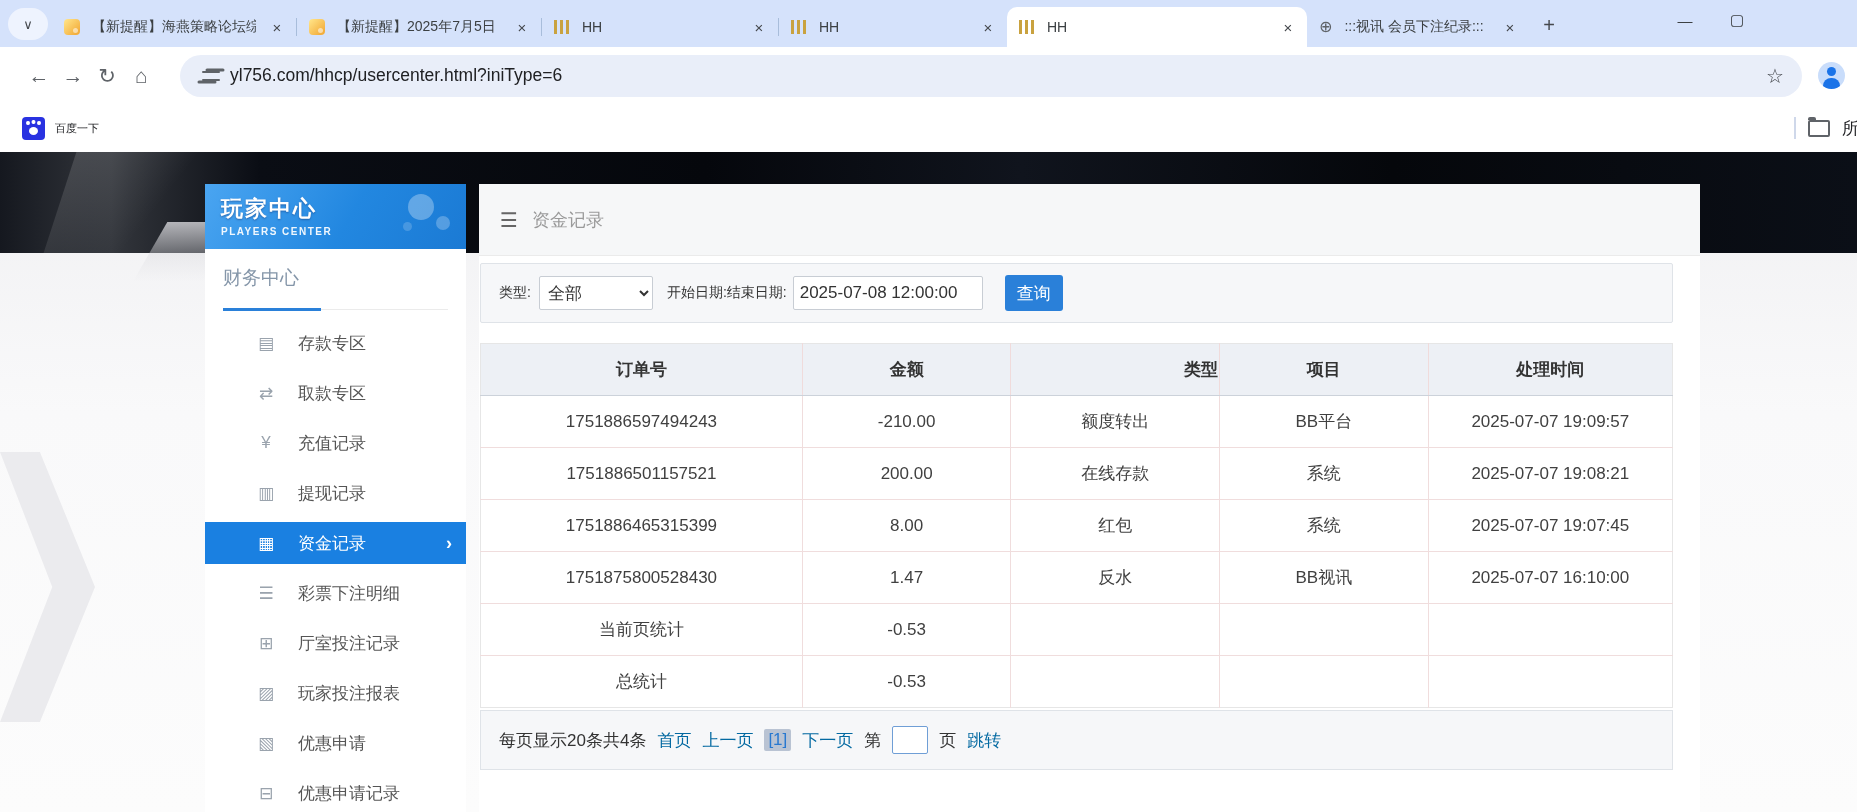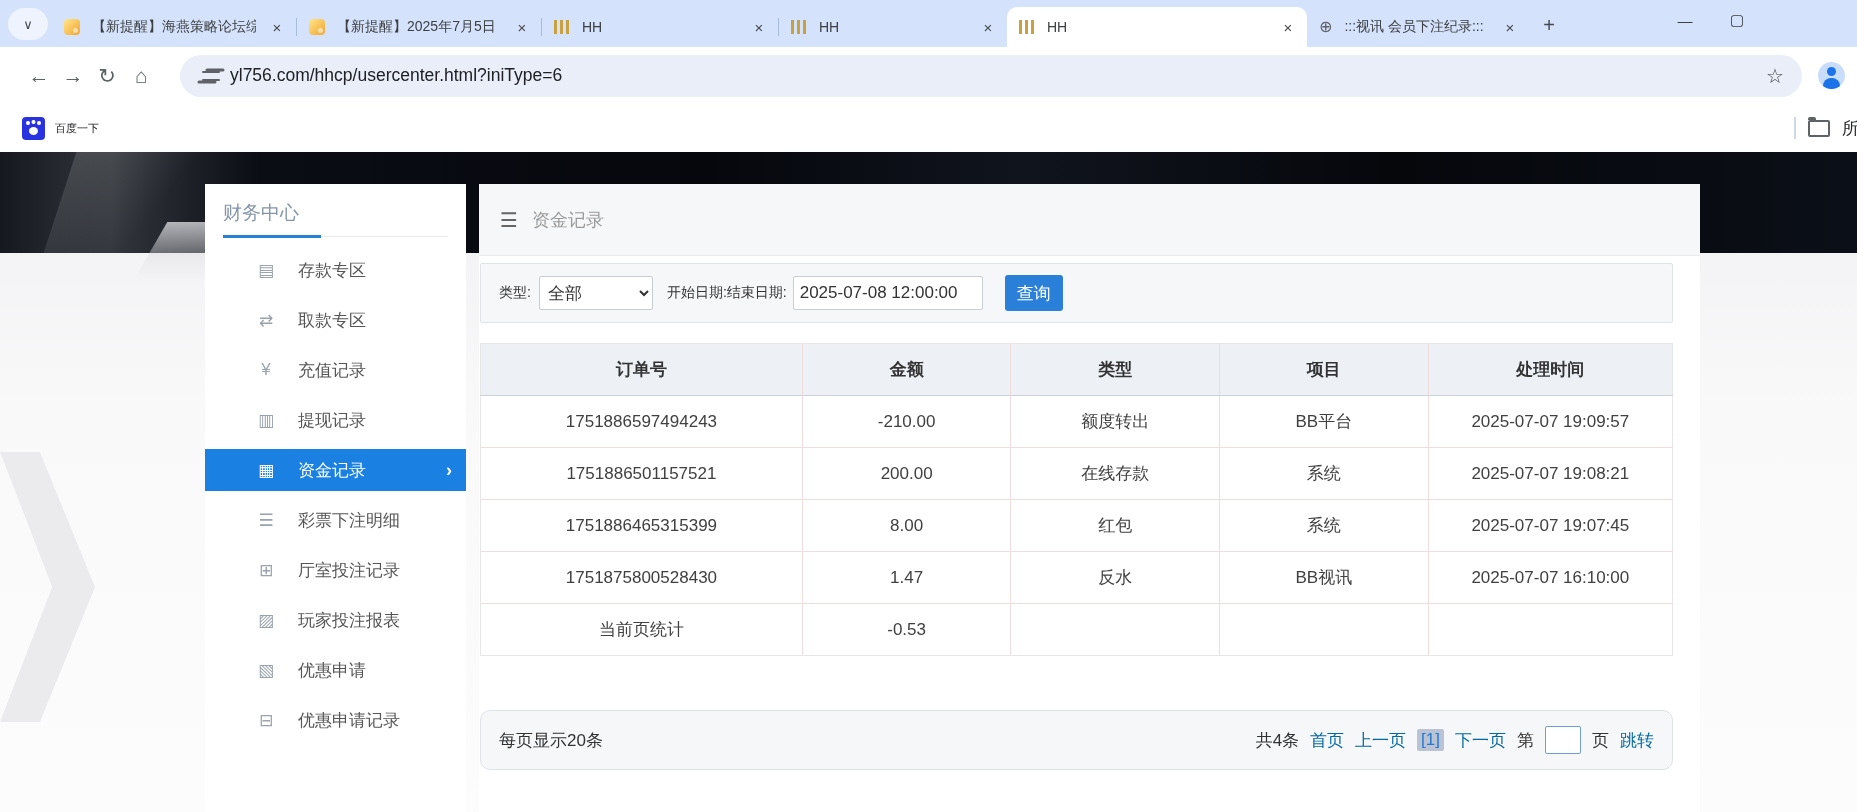--- a/index.html
+++ b/index.html
@@ -81,21 +81,21 @@
   .sidebar{position:absolute;left:205px;top:32px;width:261px;height:628px;background:#fff;}
   .sb-head{height:65px;background:linear-gradient(120deg,#4aa5f1 0,#2287e0 55%,#1b7ad4 100%);
     position:relative;color:#fff;padding:10px 0 0 16px;box-sizing:border-box;overflow:hidden;}
   .sb-title{font-size:22px;font-weight:bold;letter-spacing:2px;text-shadow:0 1px 2px rgba(0,0,60,.35);}
   .sb-sub{font-size:10px;letter-spacing:1.5px;color:rgba(255,255,255,.92);margin-top:2px;font-weight:bold;}
   .sb-deco{position:absolute;right:14px;top:8px;width:60px;height:50px;}
   .sb-deco i{position:absolute;border-radius:50%;background:rgba(255,255,255,.25);}
   .sb-deco i:nth-child(1){right:18px;top:2px;width:26px;height:26px;background:rgba(255,255,255,.3);}
   .sb-deco i:nth-child(2){right:2px;top:24px;width:14px;height:14px;}
   .sb-deco i:nth-child(3){right:40px;top:30px;width:9px;height:9px;background:rgba(255,255,255,.18);}
-  .sb-section{margin:16px 18px 0 18px;padding-bottom:10px;font-size:19px;color:#8596a9;position:relative;
+  .sb-section{margin:16px 18px 0 18px;padding-bottom:18px;font-size:19px;color:#8596a9;position:relative;
     border-bottom:1px solid #ebebeb;}
   .sb-section::after{content:"";position:absolute;left:0;bottom:-2px;width:98px;height:3px;background:#2a80d9;}
   .sb-menu{list-style:none;margin:12px 0 0 0;padding:0;}
   .sb-item{height:42px;margin-bottom:8px;display:flex;align-items:center;padding-left:50px;
     color:#555;font-size:17px;cursor:default;position:relative;}
   .sb-item .mi{width:22px;margin-right:21px;color:#9aa3ad;font-size:17px;text-align:center;flex:none;}
   .sb-item.active{background:#1a80e1;color:#fff;}
   .sb-item.active .mi{color:#fff;}
   .sb-item .chev{position:absolute;right:14px;color:#fff;font-size:18px;font-weight:bold;}
 
@@ -116,25 +116,25 @@
     border-radius:3px;font-family:inherit;}
 
   .datatable{position:absolute;left:1px;top:159px;width:1193px;border-collapse:collapse;
     border:1px solid #e6e6e6;font-size:17px;color:#404040;}
   .datatable th{height:49px;background:#edf0f5;font-weight:bold;color:#333;
     border-bottom:1px solid #ccd2da;border-left:1px solid #f0dbdb;}
   .datatable th:first-child{border-left:none;}
   .datatable td{height:49px;text-align:center;border-bottom:1px solid #f0dddd;border-left:1px solid #f0dddd;}
   .datatable td:first-child{border-left:none;}
   .datatable tr:last-child td{border-bottom:none;}
-  .col0{width:27%;}.col1{width:17.5%;}.col2{width:17.5%;}.col3{width:17.5%;}.col4{width:20.5%;}
+  .col0{width:27%;}.col1{width:17.5%;}.col2{width:17.5%;text-align:right;}.col3{width:17.5%;}.col4{width:20.5%;}
 
   .pager{position:absolute;left:1px;top:526px;width:1193px;height:60px;box-sizing:border-box;
-    background:#f6f7f9;border:1px solid #dfe3e8;border-radius:10px;display:flex;align-items:center;
-    justify-content:space-between;padding:0 18px;font-size:17px;color:#333;}
+    background:#f6f7f9;border:1px solid #dfe3e8;border-radius:0;display:flex;align-items:center;
+    padding:0 18px;font-size:17px;color:#333;}
   .pager-right{display:flex;align-items:center;gap:11px;}
   .plink{color:#0369a1;text-decoration:none;}
   .pcurrent{background:#b9c3d3;color:#2878d0;padding:1px 4px;border-radius:2px;}
   .jump-input{width:30px;height:24px;border:1px solid #6f9ed6;border-radius:2px;background:#fff;font-family:inherit;}
 </style>
 </head>
 <body>
 
 <div class="window">
 
@@ -208,20 +208,29 @@
       <span>所</span>
     </div>
   </div>
 
   <div class="page">
     <div class="banner"></div>
     <div class="deco-wedge"></div>
     <div class="deco-chevron"></div>
 
     <div class="sidebar">
+      <div class="sb-head">
+        <div class="sb-title">玩家中心</div>
+        <div class="sb-sub">PLAYERS CENTER</div>
+        <div class="sb-deco">
+            <i></i>
+            <i></i>
+            <i></i>
+          </div>
+      </div>
       <div class="sb-section">财务中心</div>
       <ul class="sb-menu" id="sb-menu">
           <li class="sb-item">
             <span class="mi">▤</span>
             <span>存款专区</span>
           </li>
           <li class="sb-item">
             <span class="mi">⇄</span>
             <span>取款专区</span>
           </li>
@@ -312,20 +321,27 @@
             </tr>
             <tr>
               <td class="col0">1751875800528430</td>
               <td class="col1">1.47</td>
               <td class="col2">反水</td>
               <td class="col3">BB视讯</td>
               <td class="col4">2025-07-07 16:10:00</td>
             </tr>
             <tr>
               <td class="col0">当前页统计</td>
+              <td class="col1">-0.53</td>
+              <td class="col2"></td>
+              <td class="col3"></td>
+              <td class="col4"></td>
+            </tr>
+            <tr>
+              <td class="col0">总统计</td>
               <td class="col1">-0.53</td>
               <td class="col2"></td>
               <td class="col3"></td>
               <td class="col4"></td>
             </tr>
           </tbody>
       </table>
 
       <div class="pager">
         <span>每页显示20条</span>

